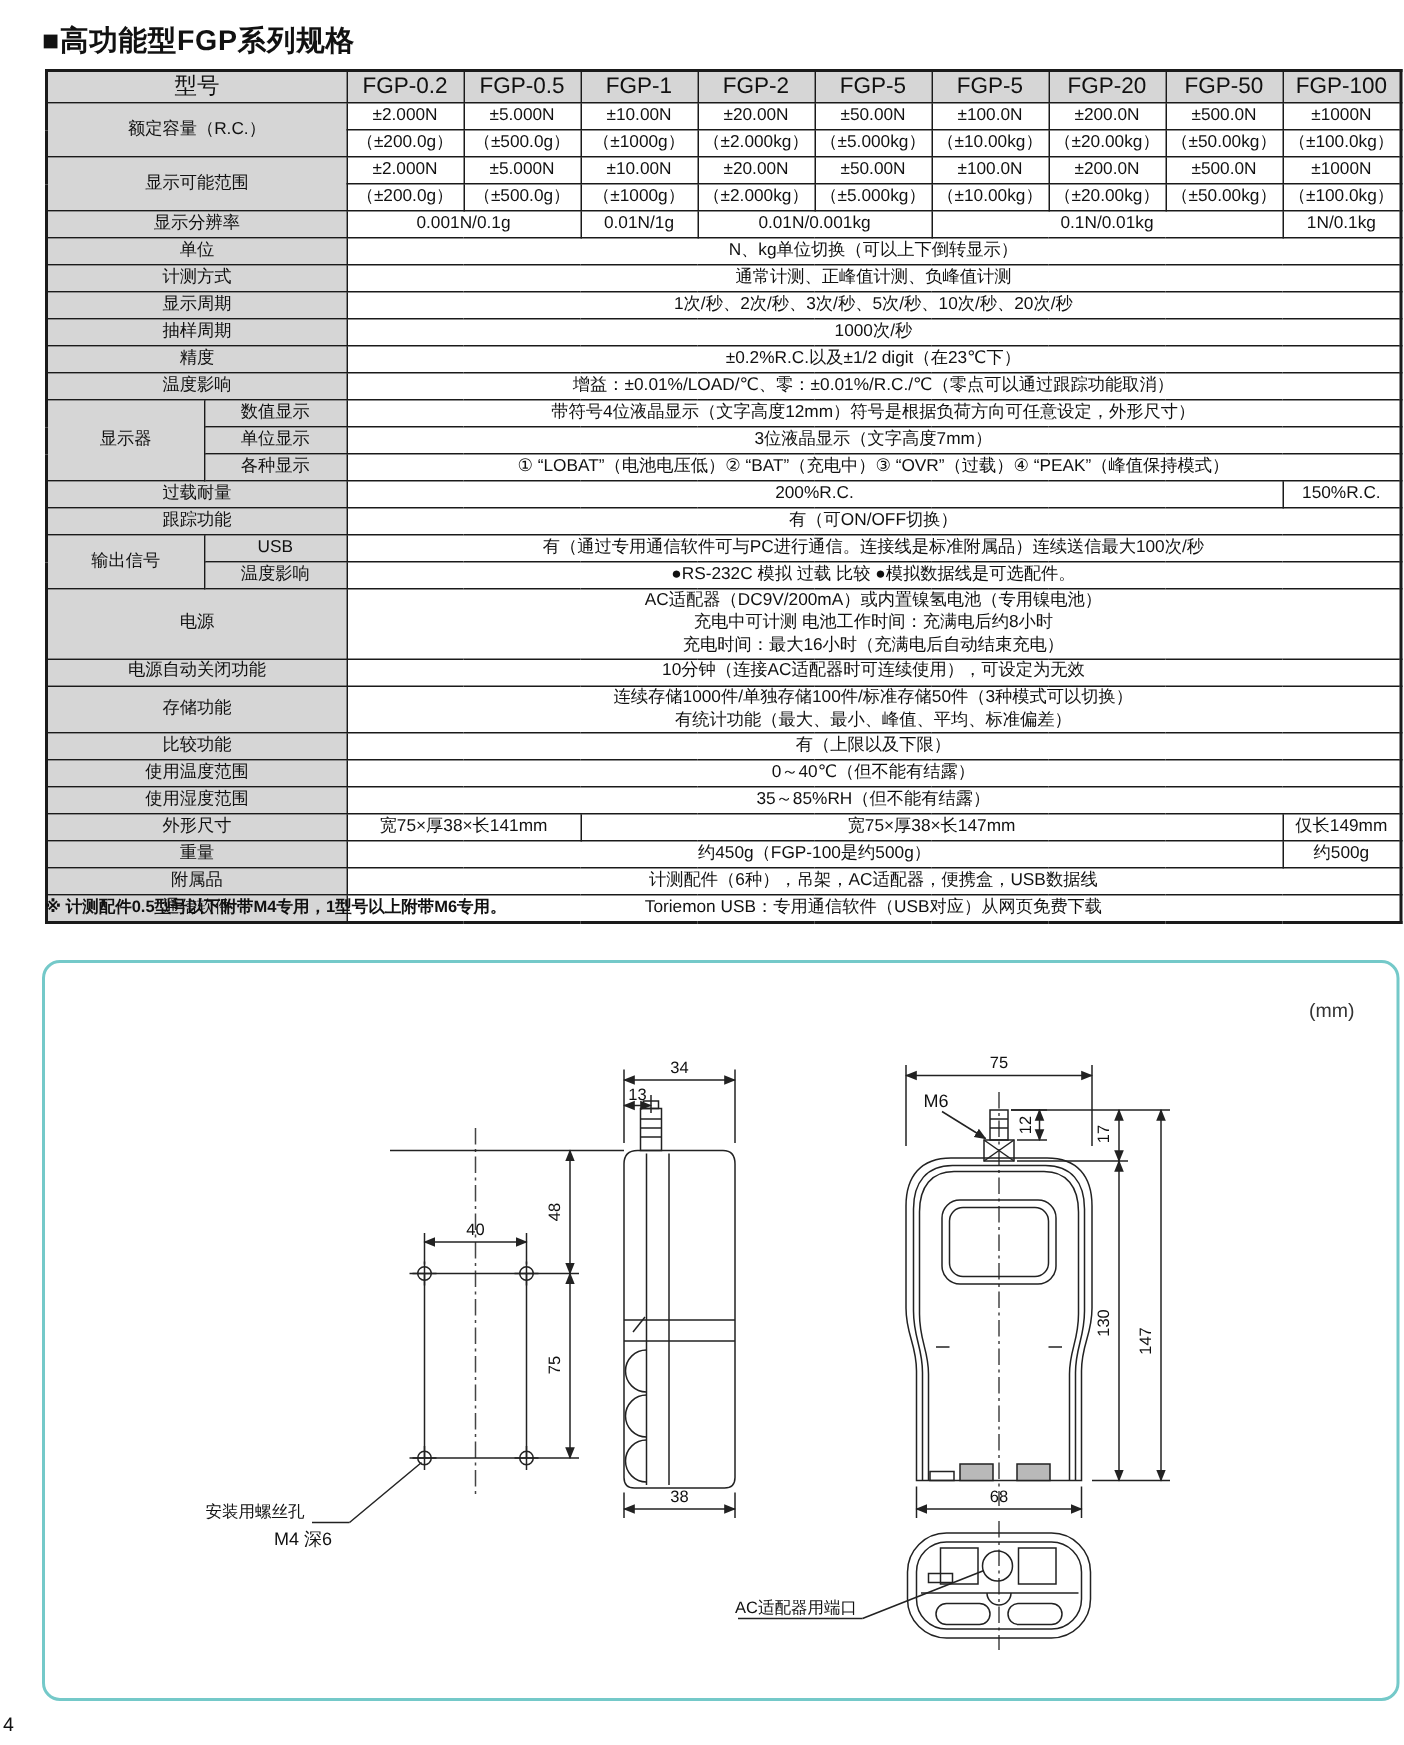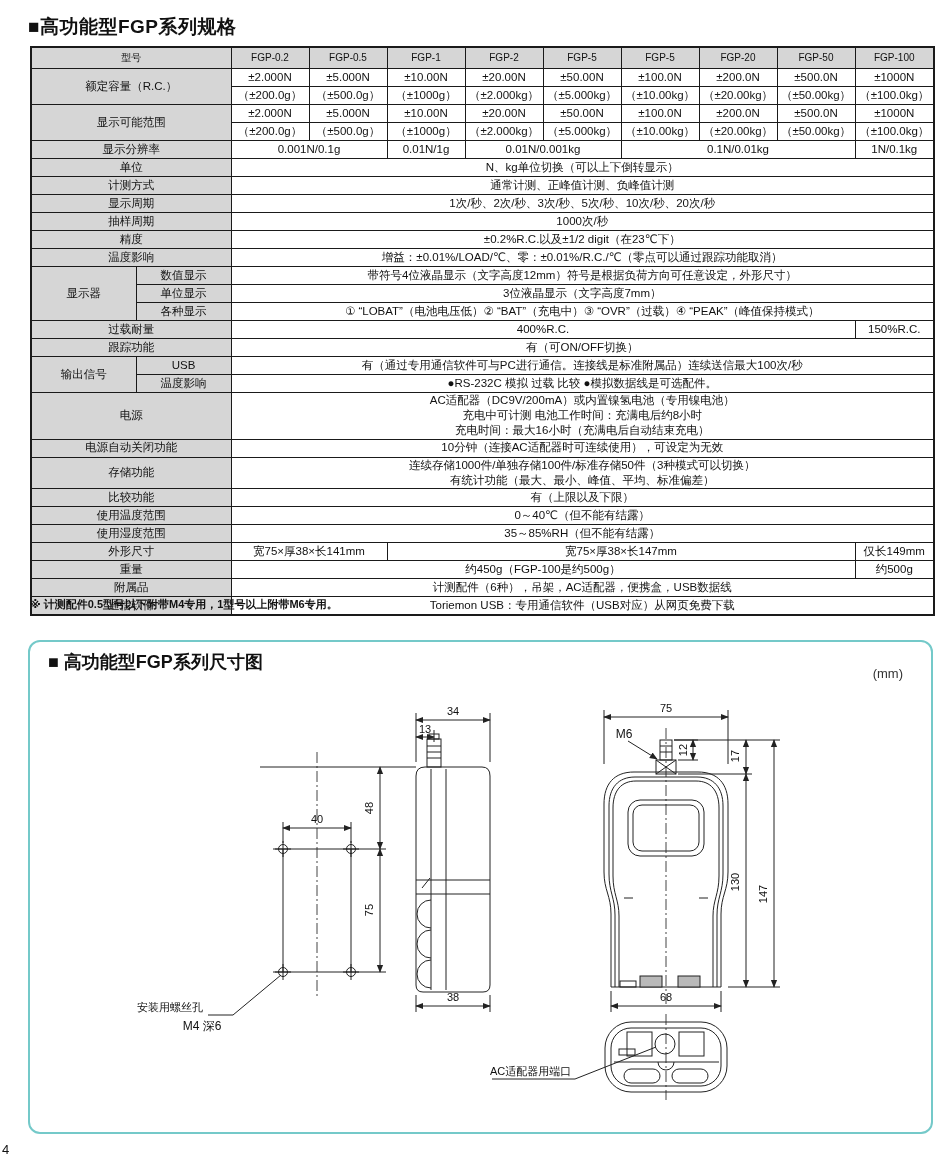--- a/index.html
+++ b/index.html
@@ -13,21 +13,21 @@
   table.spec{
     position:absolute;left:30px;top:46px;width:903px;
     border-collapse:collapse;table-layout:fixed;border:2px solid #1a1a1a;
   }
   table.spec td,table.spec th{
     border:1px solid #1a1a1a;font-size:11.5px;font-weight:normal;
     text-align:center;vertical-align:middle;padding:0 2px;height:17px;
     line-height:1.32;white-space:pre-line;overflow:hidden;
   }
   table.spec th{background:#d6d6d6;}
-  table.spec tr.hd th{height:20px;font-size:10px;}
+  table.spec tr.hd th{height:20px;font-size:15px;}
   .footnote{
     position:absolute;left:30px;top:597px;font-size:11px;font-weight:bold;
   }
   .dim-panel{
     position:absolute;left:28px;top:640px;width:901px;height:490px;
     border:2px solid #74c9c9;border-radius:12px;background:#fff;
   }
   .dim-title{
     position:absolute;left:18px;top:8px;font-size:18px;font-weight:bold;
   }
@@ -159,21 +159,21 @@
       <tr>
         <th>单位显示</th>
         <td colspan="9">3位液晶显示（文字高度7mm）</td>
       </tr>
       <tr>
         <th>各种显示</th>
         <td colspan="9">① “LOBAT”（电池电压低）② “BAT”（充电中）③ “OVR”（过载）④ “PEAK”（峰值保持模式）</td>
       </tr>
       <tr>
         <th colspan="2">过载耐量</th>
-        <td colspan="8">400%R.C.</td>
+        <td colspan="8">200%R.C.</td>
         <td>150%R.C.</td>
       </tr>
       <tr>
         <th colspan="2">跟踪功能</th>
         <td colspan="9">有（可ON/OFF切换）</td>
       </tr>
       <tr>
         <th rowspan="2">输出信号</th>
         <th>USB</th>
         <td colspan="9">有（通过专用通信软件可与PC进行通信。连接线是标准附属品）连续送信最大100次/秒</td>
@@ -227,21 +227,20 @@
       <tr>
         <th colspan="2">通信软件</th>
         <td colspan="9">Toriemon USB：专用通信软件（USB对应）从网页免费下载</td>
       </tr>
     </tbody>
 </table>
 
 <div class="footnote">※ 计测配件0.5型号以下附带M4专用，1型号以上附带M6专用。</div>
 
 <div class="dim-panel">
-  <div class="dim-title">■ 高功能型FGP系列尺寸图</div>
   <div class="dim-unit">(mm)</div>
 
   <svg class="dim-svg" width="897" height="486" viewBox="0 0 897 486" fill="none" stroke="#222" stroke-width="1">
     <defs>
       <marker id="arr" viewBox="0 0 10 10" refX="9" refY="5" markerWidth="8" markerHeight="8" orient="auto-start-reverse">
         <path d="M0,1 L10,5 L0,9 z" fill="#222" stroke="none"></path>
       </marker>
     </defs>
 
     <g>

